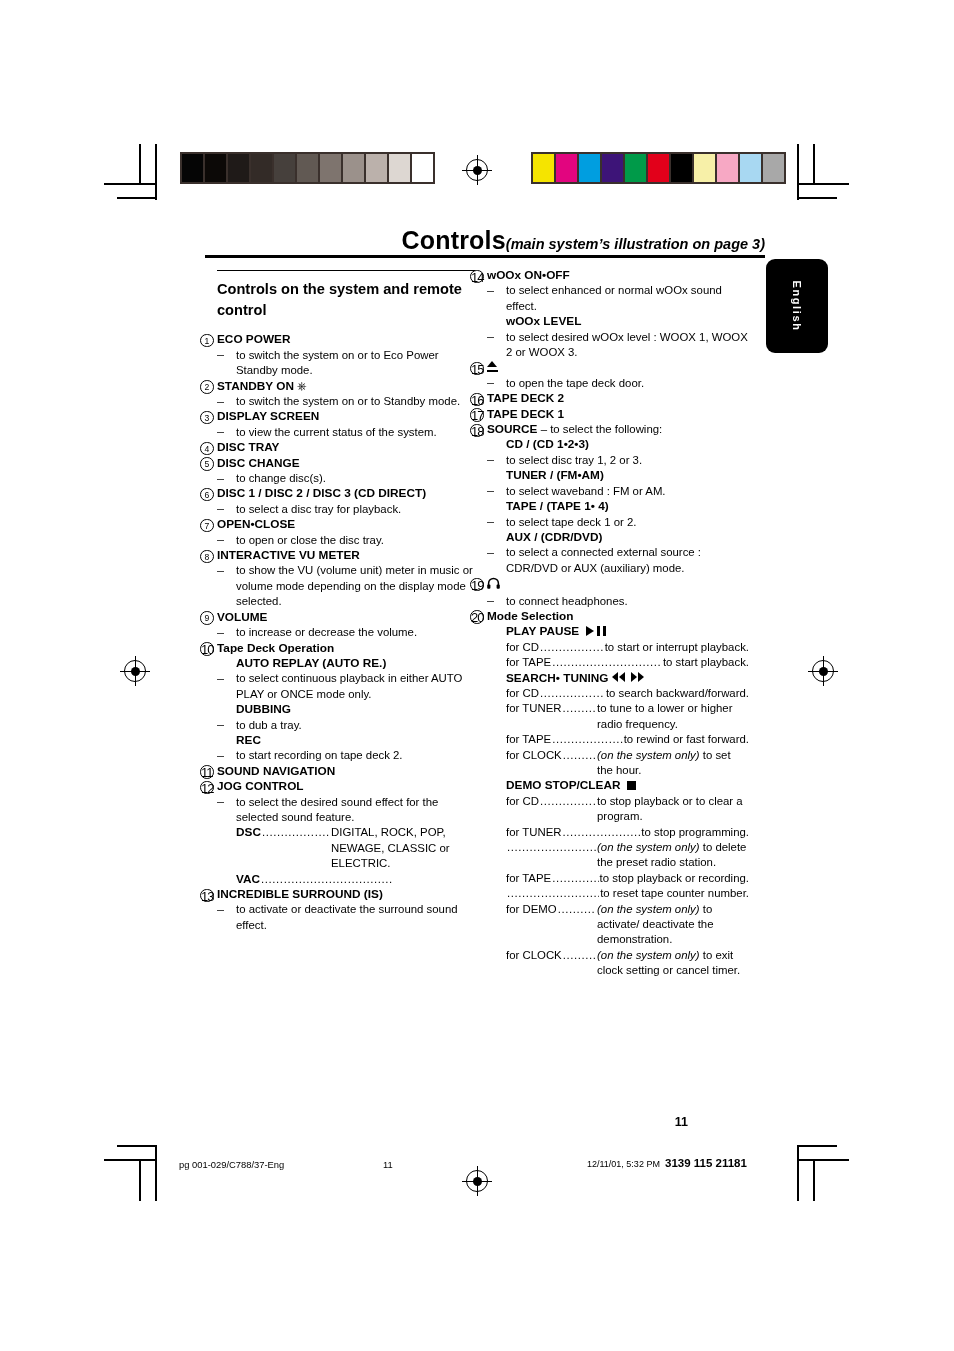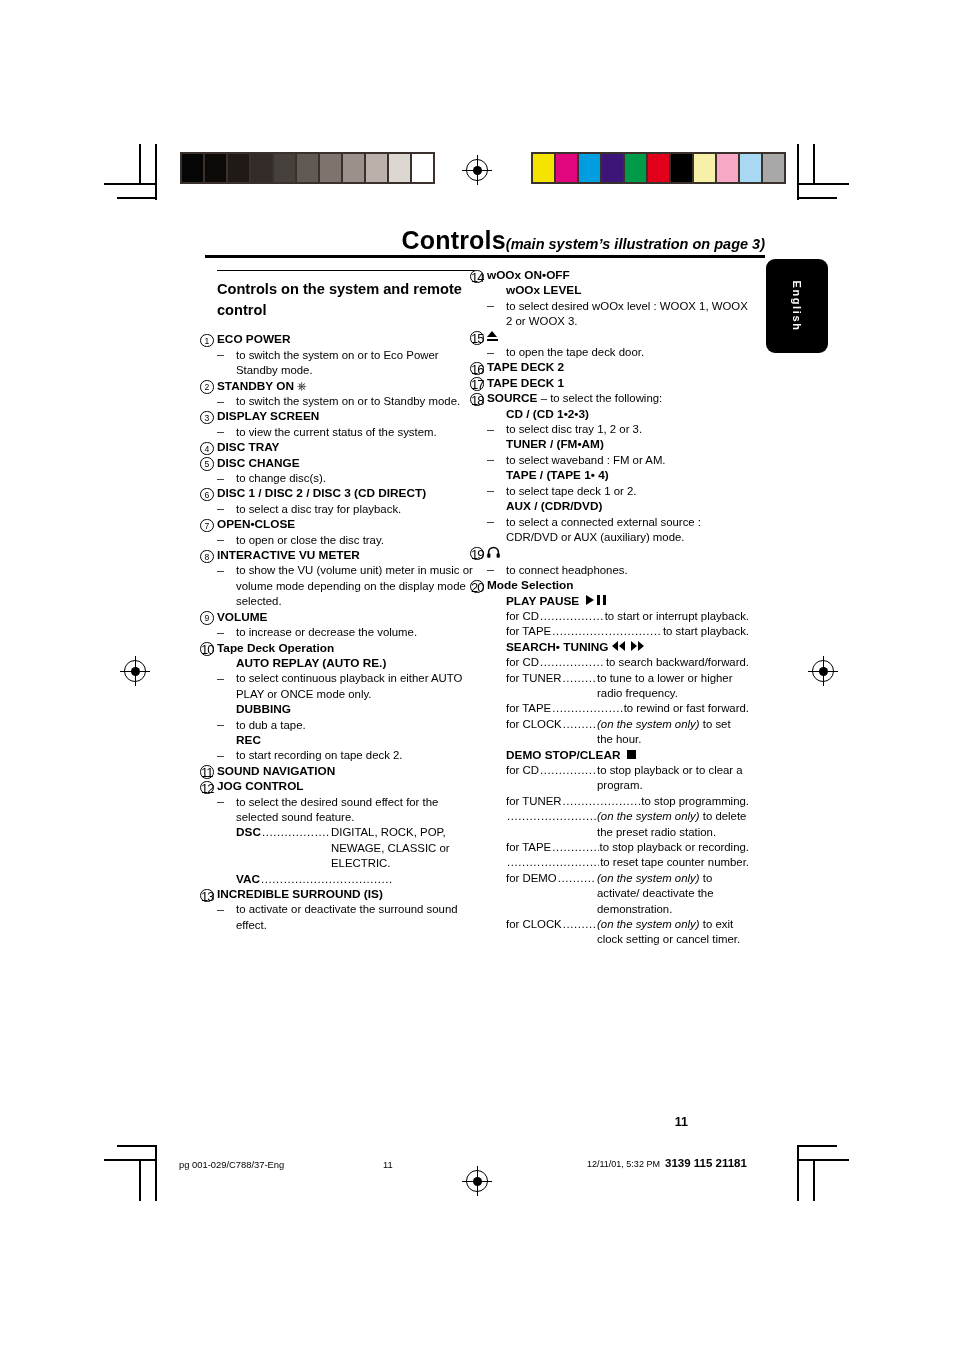--- a/index.html
+++ b/index.html
@@ -341,21 +341,21 @@
       <span class="lbl">Tape Deck Operation</span>
     </div>
     <div class="sub-lbl">AUTO REPLAY (AUTO RE.)</div>
     <div class="desc">
         <span class="dash"></span>
         <span class="txt">to select continuous playback in either AUTO PLAY or ONCE mode only.</span>
       </div>
     <div class="sub-lbl">DUBBING</div>
     <div class="desc">
         <span class="dash"></span>
-        <span class="txt">to dub a tape.</span>
+        <span class="txt">to dub a tray.</span>
       </div>
     <div class="sub-lbl">REC</div>
     <div class="desc">
         <span class="dash"></span>
         <span class="txt">to start recording on tape deck 2.</span>
       </div>
 
     <div class="entry">
       <span class="num wide">11</span>
       <span class="lbl">SOUND NAVIGATION</span>
@@ -388,20 +388,24 @@
         <span class="txt">to activate or deactivate the surround sound effect.</span>
       </div>
   </div>
 
   <div class="col col-right">
 
     <div class="entry">
       <span class="num wide">14</span>
       <span class="lbl">wOOx ON•OFF</span>
     </div>
+    <div class="desc">
+        <span class="dash"></span>
+        <span class="txt">to select enhanced or normal wOOx sound effect.</span>
+      </div>
     <div class="sub-lbl">wOOx LEVEL</div>
     <div class="desc">
         <span class="dash"></span>
         <span class="txt">to select desired wOOx level : WOOX 1, WOOX 2 or WOOX 3.</span>
       </div>
 
     <div class="entry">
       <span class="num wide">15</span>
       <span class="eject"><i></i><b></b></span>
     </div>

